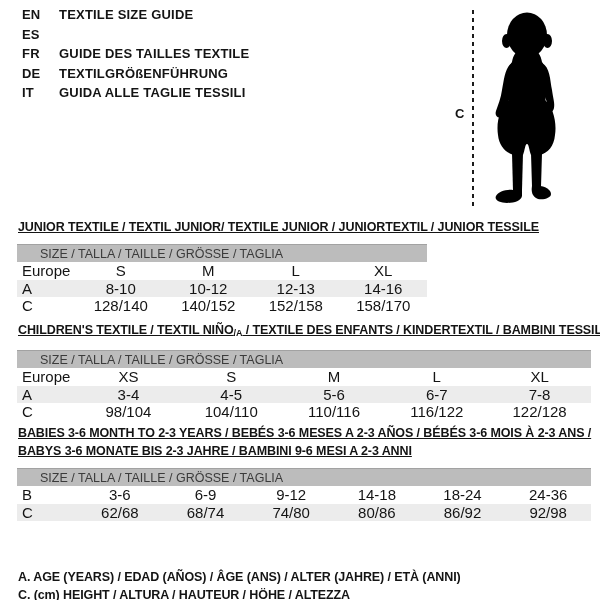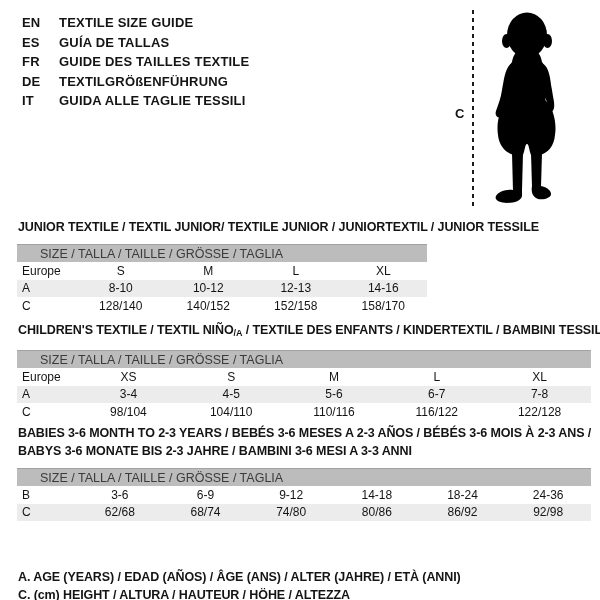--- a/index.html
+++ b/index.html
@@ -3,70 +3,69 @@
 <meta charset="utf-8">
 <style>
   html,body { margin:0; padding:0; }
   .canvas {
     position:relative; width:600px; height:600px; background:#ffffff;
     font-family:"Liberation Sans", sans-serif; color:var(--text,#141414);
     overflow:hidden;
   }
 
   
-  .lang-list { position:absolute; top:13px; left:22px; }
+  .lang-list { position:absolute; top:5px; left:22px; }
   .lang-row { display:flex; height:19.5px; align-items:center; }
   .lang-code { width:37px; font-weight:700; font-size:13px; letter-spacing:.2px; }
   .lang-title { font-weight:700; font-size:13px; letter-spacing:.2px; }
 
   
   .dotted-line {
     position:absolute; left:472px; top:10px; width:2px; height:196px;
     background:repeating-linear-gradient(to bottom,#1b1b1b 0 4px, transparent 4px 8px);
   }
   .figure-label { position:absolute; left:455px; top:106px; font-weight:700; font-size:13px; }
   .baby-svg { position:absolute; left:481px; top:10px; }
 
   
   .tbl { position:absolute; left:17px; }
   .tbl.t0 { top:218px; width:410px; }
   .tbl.t1 { top:321px; width:574px; }
   .tbl.t2 { top:424px; width:574px; }
   .tbl-title {
     font-size:12.5px; font-weight:700; line-height:18px; margin:0 0 8px 1px;
-    letter-spacing:-0.1px; white-space:nowrap;
+    letter-spacing:-0.1px; white-space:nowrap;text-decoration:underline;
   }
   .tbl-title sub { font-size:9px; vertical-align:-2px; }
   .size-bar {
     height:17px; background:var(--bar-bg,#bcbcbc); color:var(--bar-text,#3b3b3b);
     font-size:12.5px; display:flex; align-items:center; padding-left:23px;
     border-top:1px solid #a2a2a2;
   }
-  .trow { display:flex; height:17.5px; align-items:center; font-size:12px; }
+  .trow { display:flex; height:17.5px; align-items:center; font-size:15px; }
   .trow.shaded { background:var(--row-alt,#ececec); }
   .rlabel { width:60px; padding-left:5px; box-sizing:border-box; }
   .cell { flex:1; text-align:center; }
 
   
   .footnotes { position:absolute; left:18px; top:568px; }
   .fn { font-size:12.5px; font-weight:700; line-height:18.2px; letter-spacing:-0.1px; }
 </style>
 </head>
 <body>
 
 <div class="canvas" style="--bar-bg: #bcbcbc; --bar-text: #3b3b3b; --row-alt: #ececec; --text: #141414;">
 
   <div class="lang-list" id="langList">
       <div class="lang-row">
         <span class="lang-code">EN</span>
         <span class="lang-title">TEXTILE SIZE GUIDE</span>
       </div>
       <div class="lang-row">
         <span class="lang-code">ES</span>
-        <span class="lang-title">GUÍA DE TALLAS</span>
       </div>
       <div class="lang-row">
         <span class="lang-code">FR</span>
         <span class="lang-title">GUIDE DES TAILLES TEXTILE</span>
       </div>
       <div class="lang-row">
         <span class="lang-code">DE</span>
         <span class="lang-title">TEXTILGRÖßENFÜHRUNG</span>
       </div>
       <div class="lang-row">
@@ -142,21 +141,21 @@
         <div class="trow">
           <div class="rlabel">C</div>
           <div class="cell">98/104</div>
           <div class="cell">104/110</div>
           <div class="cell">110/116</div>
           <div class="cell">116/122</div>
           <div class="cell">122/128</div>
         </div>
       </section>
       <section class="tbl t2">
-        <h3 class="tbl-title"><span>BABIES 3-6 MONTH TO 2-3 YEARS / BEBÉS 3-6 MESES A 2-3 AÑOS / BÉBÉS 3-6 MOIS À 2-3 ANS /</span><br><span>BABYS 3-6 MONATE BIS 2-3 JAHRE / BAMBINI 3-6 MESI A 3-3 ANNI</span></h3>
+        <h3 class="tbl-title"><span>BABIES 3-6 MONTH TO 2-3 YEARS / BEBÉS 3-6 MESES A 2-3 AÑOS / BÉBÉS 3-6 MOIS À 2-3 ANS /</span><br><span>BABYS 3-6 MONATE BIS 2-3 JAHRE / BAMBINI 9-6 MESI A 2-3 ANNI</span></h3>
         <div class="size-bar">SIZE / TALLA / TAILLE / GRÖSSE / TAGLIA</div>
         <div class="trow">
           <div class="rlabel">B</div>
           <div class="cell">3-6</div>
           <div class="cell">6-9</div>
           <div class="cell">9-12</div>
           <div class="cell">14-18</div>
           <div class="cell">18-24</div>
           <div class="cell">24-36</div>
         </div>

